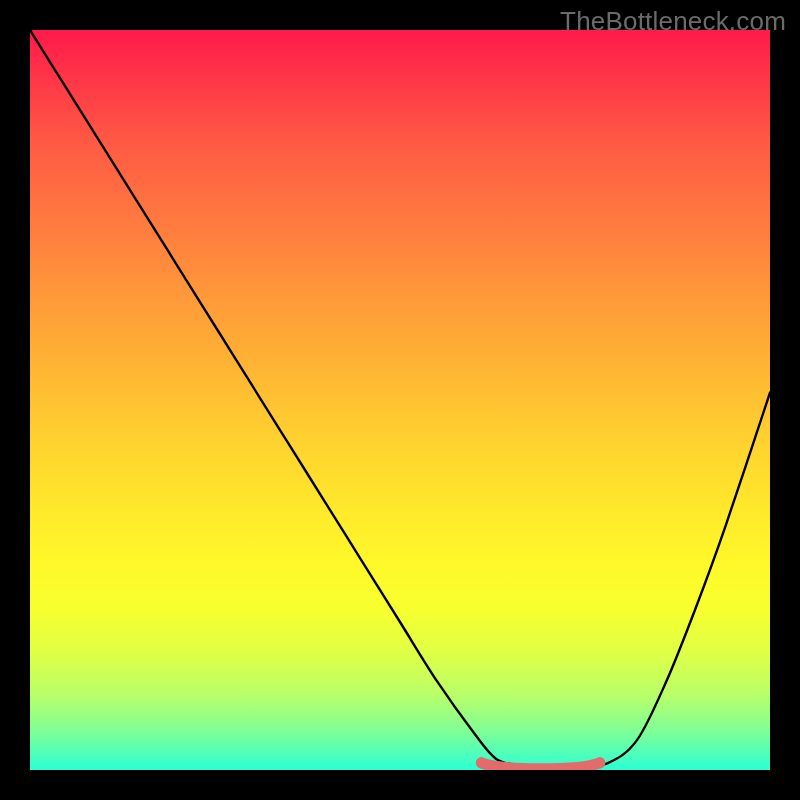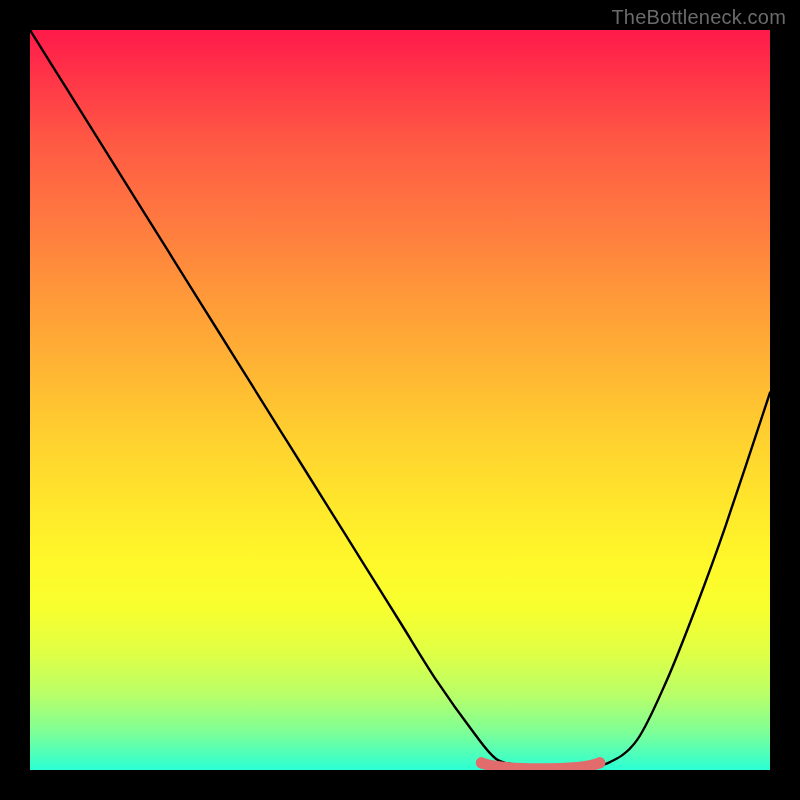--- a/index.html
+++ b/index.html
@@ -39,21 +39,21 @@
       #b7ff6a 90%,
       #7cff98 95%,
       #2bffd5 100%
     );
   }
   .watermark {
     position: absolute;
     top: 6px;
     right: 14px;
     font-family: Arial, Helvetica, sans-serif;
-    font-size: 20px;
+    font-size: 26px;
     color: #6b6b6b;
     letter-spacing: 0.2px;
   }
   svg.curve {
     position: absolute;
     left: 0;
     top: 0;
     width: 740px;
     height: 740px;
   }

